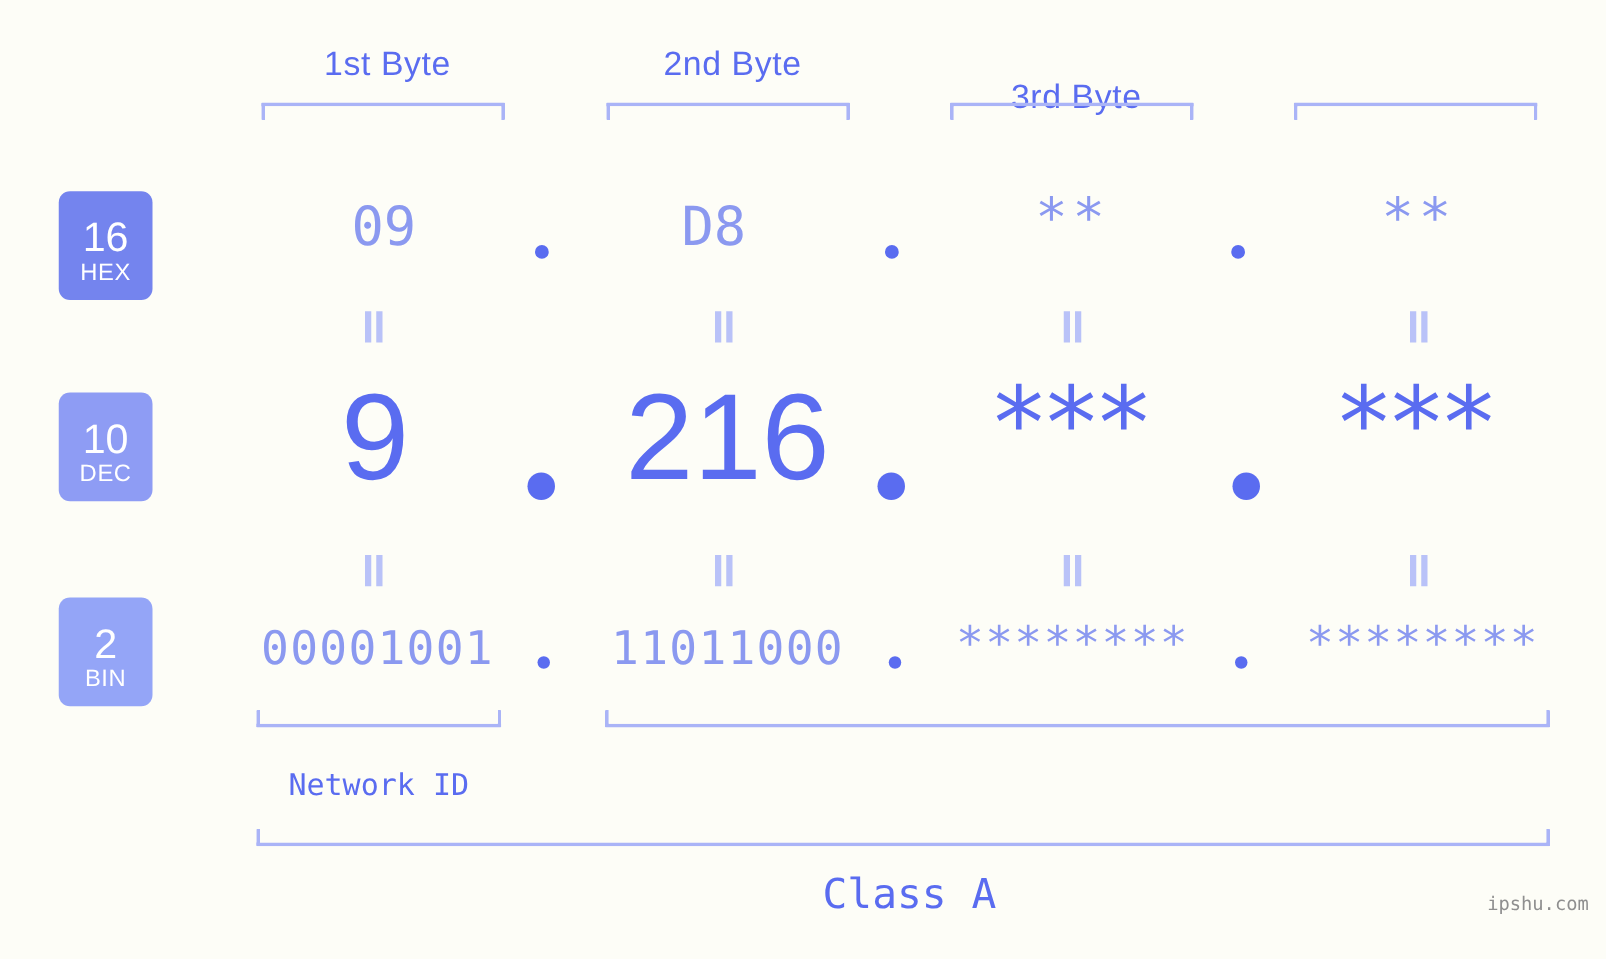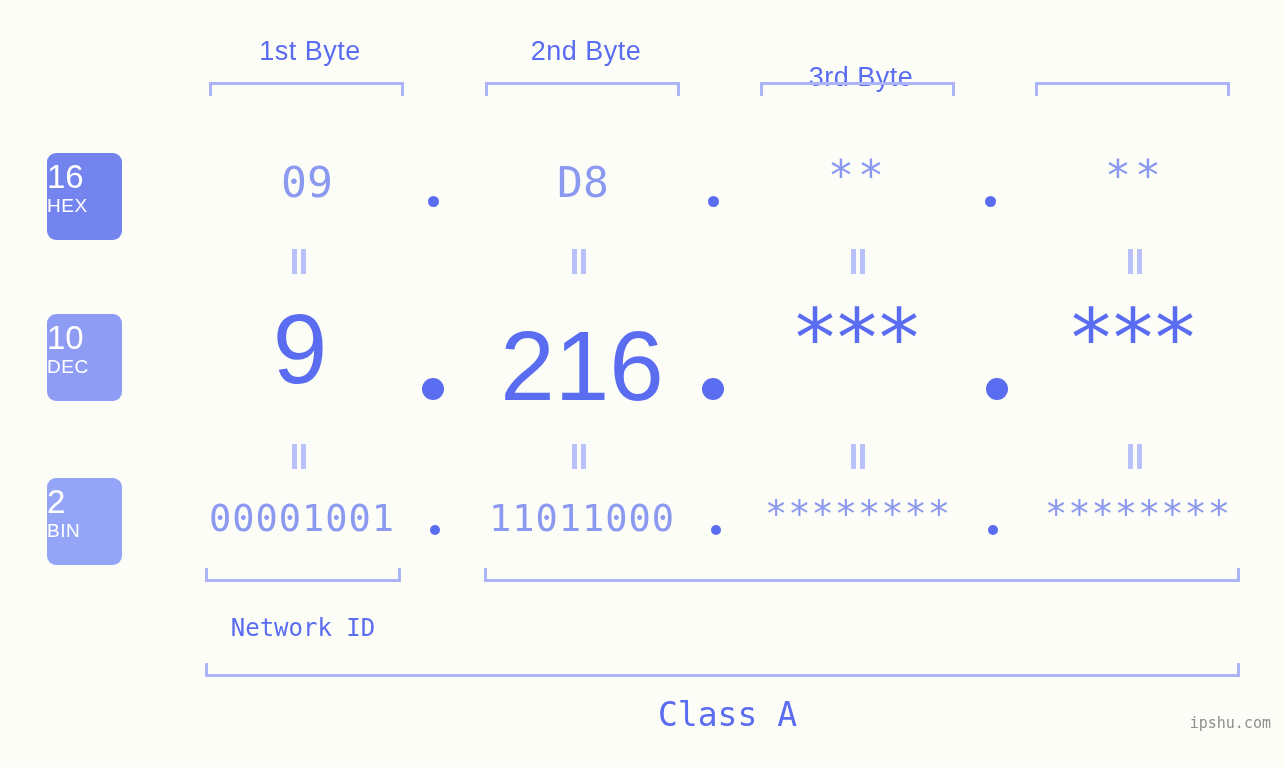--- a/index.html
+++ b/index.html
@@ -42,21 +42,22 @@
     height:14px;
     border-radius:1px;
   }
 
   
   .badge {
     position:absolute;
     width:75px;
     border-radius:9px;
     color:#ffffff;
-    padding-top:7px;
+    text-align:center;
+    padding-top:20px;
     padding-bottom:7px;
     line-height:1;
   }
   .badge .num {
     display:block;
     font-size:33px;
     font-weight:400;
     letter-spacing:0px;
     margin-bottom:3px;
   }
@@ -227,21 +228,21 @@
     <span class="num">10</span>
     <span class="unit">DEC</span>
   </div>
   <div class="badge" id="badge-bin">
     <span class="num">2</span>
     <span class="unit">BIN</span>
   </div>
 
   <div class="hex-val" style="left:207px;">09</div>
   <div class="hex-dot" style="left:428px;"></div>
-  <div class="hex-val" style="left:483px;">D8</div>
+  <div class="hex-val" style="left:471px;">D8</div>
   <div class="hex-dot" style="left:708px;"></div>
   <div class="hex-star" style="left:758px;">**</div>
   <div class="hex-dot" style="left:985px;"></div>
   <div class="hex-star" style="left:1035px;">**</div>
 
   <div class="eq" style="left:292px; top:249px;">
       <span class="a"></span>
       <span class="b"></span>
     </div>
   <div class="eq" style="left:572px; top:249px;">
@@ -252,21 +253,21 @@
       <span class="a"></span>
       <span class="b"></span>
     </div>
   <div class="eq" style="left:1128px; top:249px;">
       <span class="a"></span>
       <span class="b"></span>
     </div>
 
   <div class="dec-val" style="left:200px; width:200px;">9</div>
   <div class="dec-dot" style="left:422px;"></div>
-  <div class="dec-val" style="left:482px; width:200px;margin-top:17px;">216</div>
+  <div class="dec-val" style="left:482px; width:200px;">216</div>
   <div class="dec-dot" style="left:702px;"></div>
   <div class="dec-star" style="left:758px; width:200px;">***</div>
   <div class="dec-dot" style="left:986px;"></div>
   <div class="dec-star" style="left:1034px; width:200px;">***</div>
 
   <div class="eq" style="left:292px; top:444px;">
       <span class="a"></span>
       <span class="b"></span>
     </div>
   <div class="eq" style="left:572px; top:444px;">

